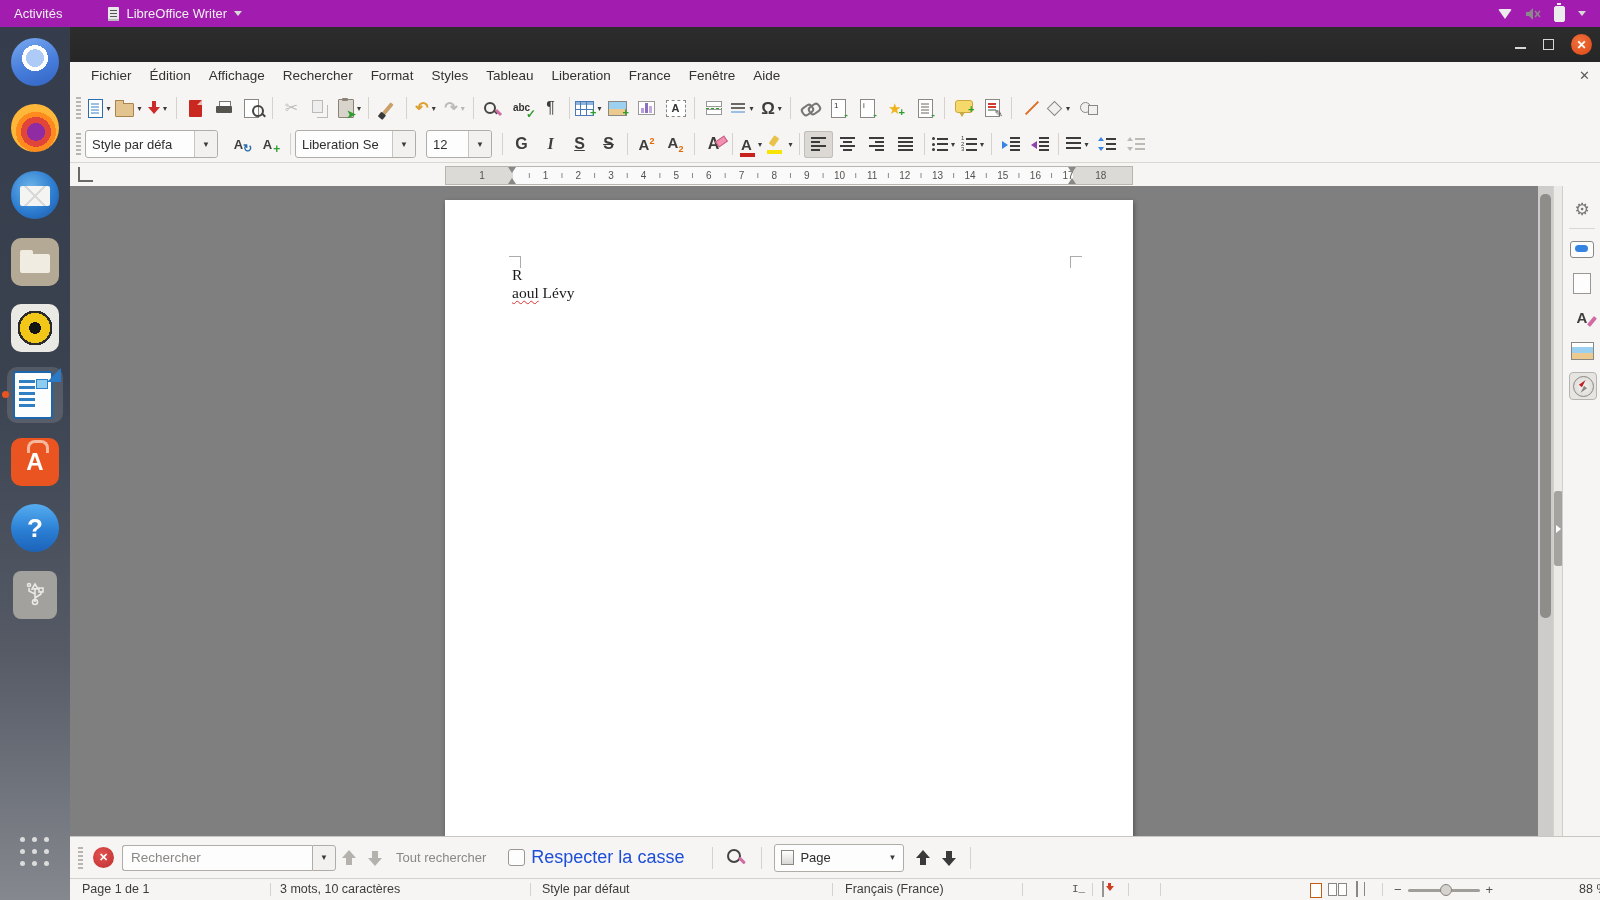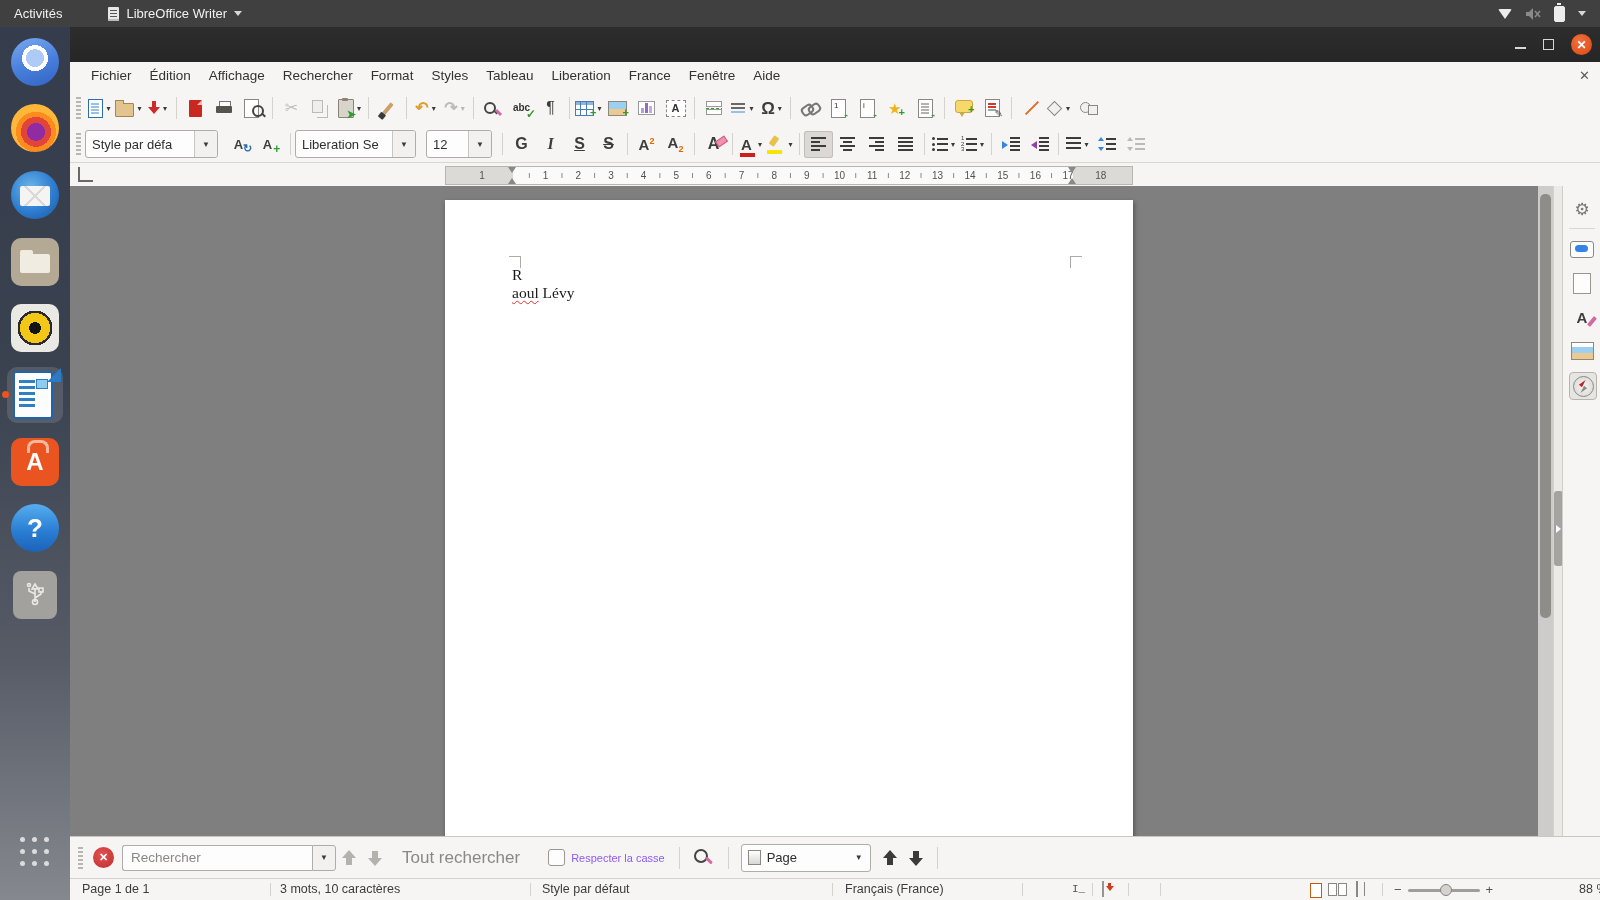--- a/index.html
+++ b/index.html
@@ -1,19 +1,19 @@
 <!DOCTYPE html>
 <html><head>
 <meta charset="utf-8">
 <style>
   html,body{margin:0;padding:0;background:#000;}
   #screen{position:relative;width:1600px;height:900px;overflow:hidden;
     font-family:"Liberation Sans",sans-serif;background:#7f7f7f;}
   
-  #topbar{position:absolute;left:0;top:0;width:1600px;height:27px;background:#404040;
+  #topbar{position:absolute;left:0;top:0;width:1600px;height:27px;background:#a21caf;
     color:#f0f0f0;font-size:13px;display:flex;align-items:center;z-index:60;}
   .tb-activities{padding:0 14px;height:27px;display:flex;align-items:center;cursor:pointer;}
   .tb-appmenu{display:flex;align-items:center;gap:7px;padding:0 10px;height:27px;margin-left:22px;}
   .mini-doc{width:11px;height:14px;background:#e8e8e8;border-radius:1px;
     box-shadow:inset 0 -2px 0 #bbb;position:relative;}
   .mini-doc::after{content:"";position:absolute;left:2px;top:3px;width:7px;height:1.5px;background:#555;
     box-shadow:0 3px 0 #555,0 6px 0 #555;}
   .caret-down{width:0;height:0;border-left:4px solid transparent;border-right:4px solid transparent;
     border-top:5px solid #d8d8d8;display:inline-block;}
   .tb-clock{position:absolute;left:0;right:0;text-align:center;font-weight:bold;pointer-events:none;}
@@ -271,23 +271,23 @@
   .fb-input::placeholder{color:#8a8884;}
   .fb-dd{width:24px;height:26px;border:1px solid #b0ada9;border-radius:0 3px 3px 0;background:#f3f1ef;
     display:flex;align-items:center;justify-content:center;font-size:8px;color:#3a3a3a;box-sizing:border-box;}
   .fatarrow{width:14px;height:16px;position:relative;margin:0 6px;flex:none;}
   .fatarrow.up::before{content:"";position:absolute;left:0;top:0;border-left:7px solid transparent;
     border-right:7px solid transparent;border-bottom:8px solid var(--c);}
   .fatarrow.up::after{content:"";position:absolute;left:4px;top:8px;width:6px;height:7px;background:var(--c);}
   .fatarrow.down::before{content:"";position:absolute;left:0;bottom:0;border-left:7px solid transparent;
     border-right:7px solid transparent;border-top:8px solid var(--c);}
   .fatarrow.down::after{content:"";position:absolute;left:4px;top:1px;width:6px;height:7px;background:var(--c);}
-  .fb-label{font-size:17px;color:#8a8884;margin:0 14px;}
+  .fb-label{font-size:13px;color:#8a8884;margin:0 8px;}
   .fb-check{width:15px;height:15px;border:1px solid #9a9792;border-radius:3px;background:#fdfdfd;margin:0 6px 0 14px;flex:none;}
-  .fb-case{font-size:11px;color:#8b5cf6;margin-right:10px;}
+  .fb-case{font-size:18px;color:#1d4ed8;margin-right:24px;}
   .fb-magpen{width:24px;height:24px;position:relative;margin:0 8px;flex:none;}
   .fb-magpen::before{content:"";position:absolute;left:2px;top:3px;width:10px;height:10px;border:2px solid #444;border-radius:50%;}
   .fb-magpen::after{content:"";position:absolute;left:13px;top:13px;width:8px;height:3px;background:#d06ca3;
     transform:rotate(45deg);border-radius:1px;}
   .fb-combo{height:26px;margin-left:8px;}
   .fb-combo .pgmini{width:11px;height:13px;border:1px solid #8a8884;background:linear-gradient(180deg,#fff,#d9d7d4);
     margin-left:6px;flex:none;}
   
   #statusbar{position:absolute;left:0;top:851px;width:100%;height:22px;background:#f6f5f4;
     border-top:1px solid #d5d2ce;font-size:12.5px;color:#3c3c3c;}

